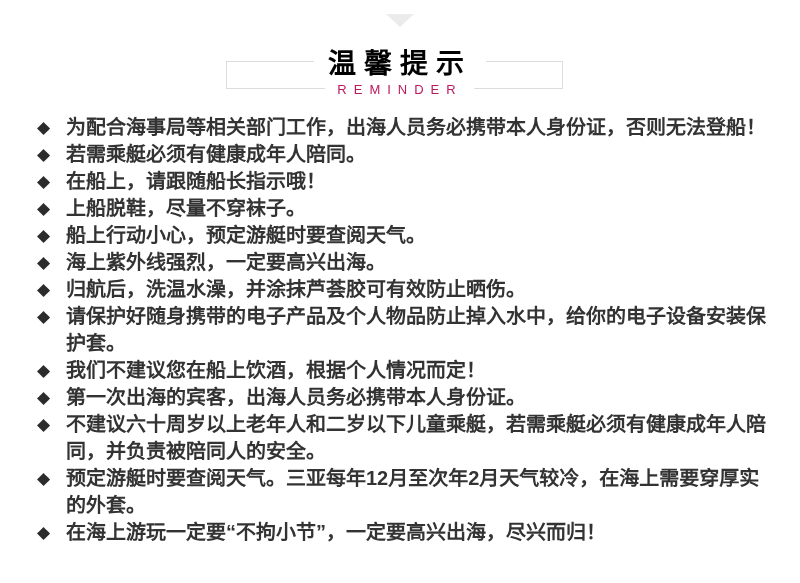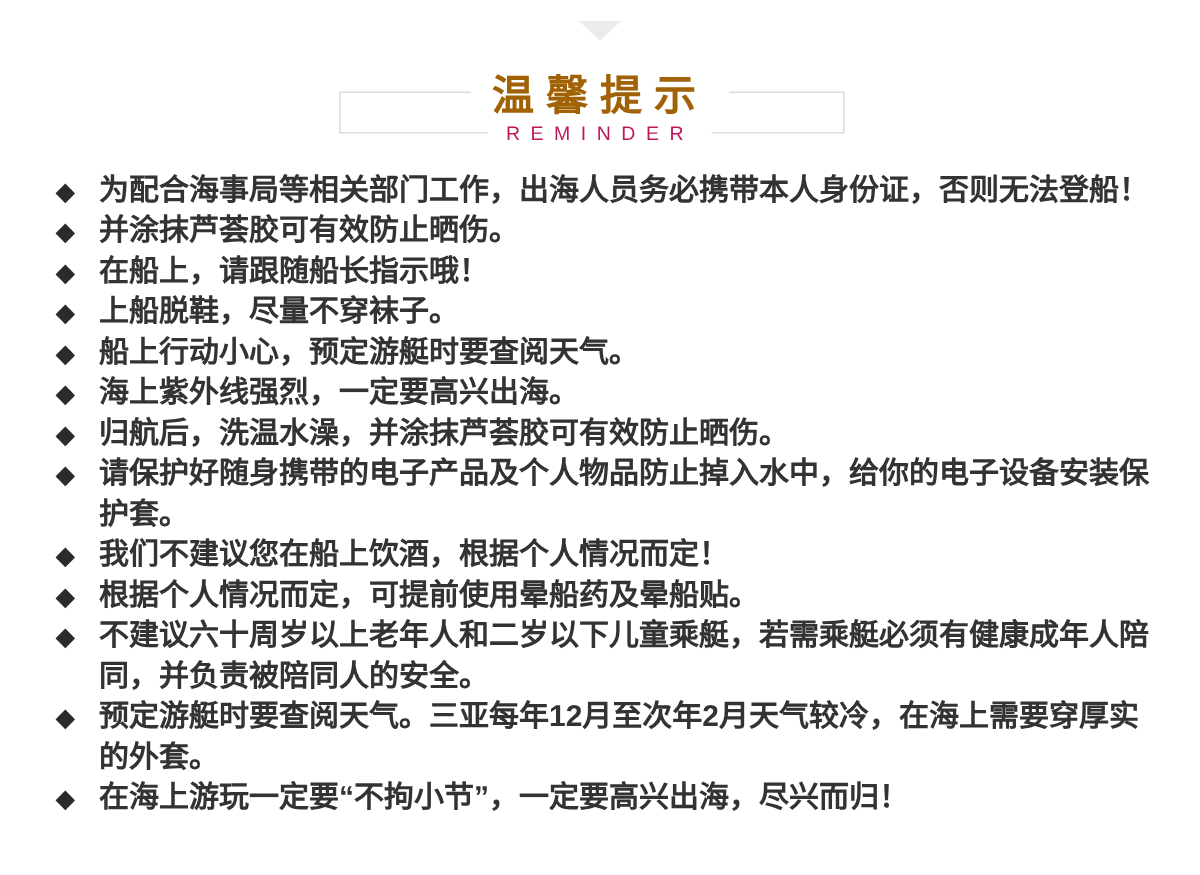--- a/index.html
+++ b/index.html
@@ -40,21 +40,21 @@
   .page-title {
     position: absolute;
     top: 61px;
     left: 400px;
     transform: translate(-50%, -50%);
     background: #ffffff;
     padding: 0 14px;
     font-size: 28px;
     font-weight: bold;
     letter-spacing: 8px;
-    color: #a16207;
+    color: #000000;
     white-space: nowrap;
   }
 
   .page-subtitle {
     position: absolute;
     top: 89px;
     left: 400px;
     transform: translate(-50%, -50%);
     background: #ffffff;
     padding: 0 12px;
@@ -110,21 +110,21 @@
   </div>
 
   <ul class="reminder-list">
     <li class="reminder-item">
       <span class="bullet">◆</span>
       <span class="item-text">为配合海事局等相关部门工作，出海人员务必携带本人身份证，否则无法登船！</span>
     </li>
 
     <li class="reminder-item">
       <span class="bullet">◆</span>
-      <span class="item-text">并涂抹芦荟胶可有效防止晒伤。</span>
+      <span class="item-text">若需乘艇必须有健康成年人陪同。</span>
     </li>
 
     <li class="reminder-item">
       <span class="bullet">◆</span>
       <span class="item-text">在船上，请跟随船长指示哦！</span>
     </li>
 
     <li class="reminder-item">
       <span class="bullet">◆</span>
       <span class="item-text">上船脱鞋，尽量不穿袜子。</span>
@@ -150,21 +150,21 @@
       <span class="item-text">请保护好随身携带的电子产品及个人物品防止掉入水中，给你的电子设备安装保护套。</span>
     </li>
 
     <li class="reminder-item">
       <span class="bullet">◆</span>
       <span class="item-text">我们不建议您在船上饮酒，根据个人情况而定！</span>
     </li>
 
     <li class="reminder-item">
       <span class="bullet">◆</span>
-      <span class="item-text">根据个人情况而定，可提前使用晕船药及晕船贴。</span>
+      <span class="item-text">第一次出海的宾客，出海人员务必携带本人身份证。</span>
     </li>
 
     <li class="reminder-item">
       <span class="bullet">◆</span>
       <span class="item-text">不建议六十周岁以上老年人和二岁以下儿童乘艇，若需乘艇必须有健康成年人陪同，并负责被陪同人的安全。</span>
     </li>
 
     <li class="reminder-item">
       <span class="bullet">◆</span>
       <span class="item-text">预定游艇时要查阅天气。三亚每年12月至次年2月天气较冷，在海上需要穿厚实的外套。</span>

